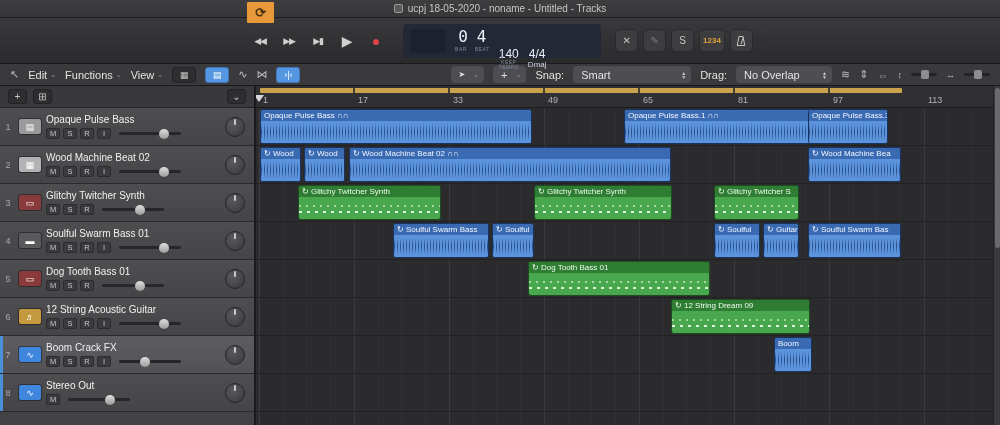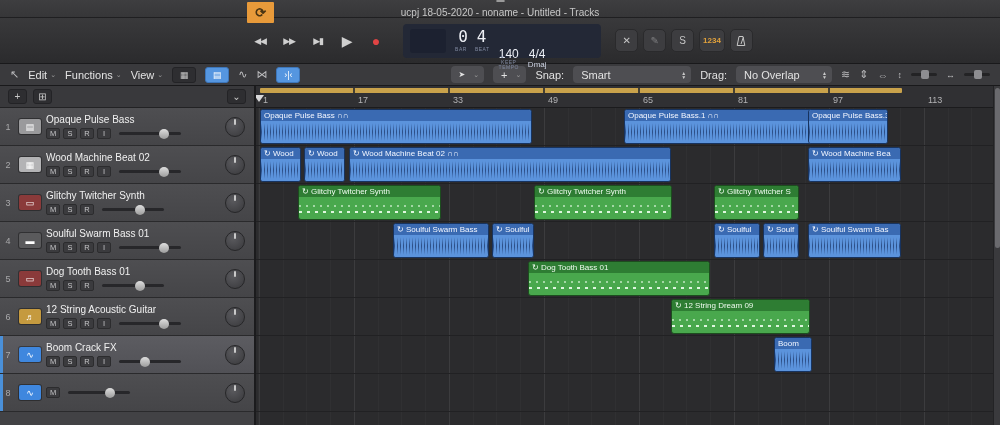--- a/index.html
+++ b/index.html
@@ -2,21 +2,21 @@
 <html><head>
 <meta charset="utf-8">
 <style>
   * { box-sizing:border-box; }
   html,body { margin:0; padding:0; }
   body { width:1000px; height:425px; overflow:hidden; background:#28282a;
          font-family:"Liberation Sans",sans-serif; color:#ddd; }
 
   
   .titlebar { height:18px; background:linear-gradient(#3e3e40,#363638); border-bottom:1px solid #1f1f21;
-              display:flex; align-items:center; justify-content:center; gap:5px; font-size:10px; color:#c6c6c6;flex-direction:column; }
+              display:flex; align-items:center; justify-content:center; gap:5px; font-size:10px; color:#c6c6c6; }
   .doc-icon { width:9px; height:9px; border:1px solid #9a9a9a; border-radius:2px; background:#5a5a5c; }
 
   
   .transport { height:46px; background:linear-gradient(#39393b,#2b2b2d); border-bottom:1px solid #19191b;
                display:flex; align-items:center; justify-content:center; gap:14px; }
   .tp-group { display:flex; align-items:center; gap:3px; }
   .tp-btn { width:26px; height:22px; display:flex; align-items:center; justify-content:center;
             color:#cfcfcf; font-size:9px; letter-spacing:-1px; border-radius:4px; }
   .tp-btn.play { font-size:14px; letter-spacing:0; }
   .tp-btn.rec { color:#e04444; font-size:14px; letter-spacing:0; }
@@ -379,20 +379,21 @@
     </div>
     <div class="tknob">
             <span class="ktick"></span>
           </div>
   </div>
   <div class="trow">
     <div class="tstripe" style="background:#4a90d9"></div>
     <div class="tnum">8</div>
     <div class="ticon" style="background:#3f87de">∿</div>
     <div class="tmain">
+      <div class="tname">Stereo Out</div>
       <div class="tctrl">
               <span class="tbtn">M</span>
         <span class="tslider">
           <span class="tthumb" style="left:42px"></span>
         </span>
       </div>
     </div>
     <div class="tknob">
             <span class="ktick"></span>
           </div>
@@ -470,21 +471,21 @@
   </div>
   <div class="region blue" style="left:236px;top:115px;width:42px">
     <div class="rtitle">↻ Soulful</div>
     <div class="rbody"></div>
   </div>
   <div class="region blue" style="left:458px;top:115px;width:46px">
     <div class="rtitle">↻ Soulful</div>
     <div class="rbody"></div>
   </div>
   <div class="region blue" style="left:507px;top:115px;width:36px">
-    <div class="rtitle">↻ Soulf</div>
+    <div class="rtitle">↻ Guitar</div>
     <div class="rbody"></div>
   </div>
   <div class="region blue" style="left:552px;top:115px;width:93px">
     <div class="rtitle">↻ Soulful Swarm Bas</div>
     <div class="rbody"></div>
   </div>
   <div class="region green" style="left:272px;top:153px;width:182px">
     <div class="rtitle">↻ Dog Tooth Bass 01</div>
     <div class="rbody"></div>
   </div>

